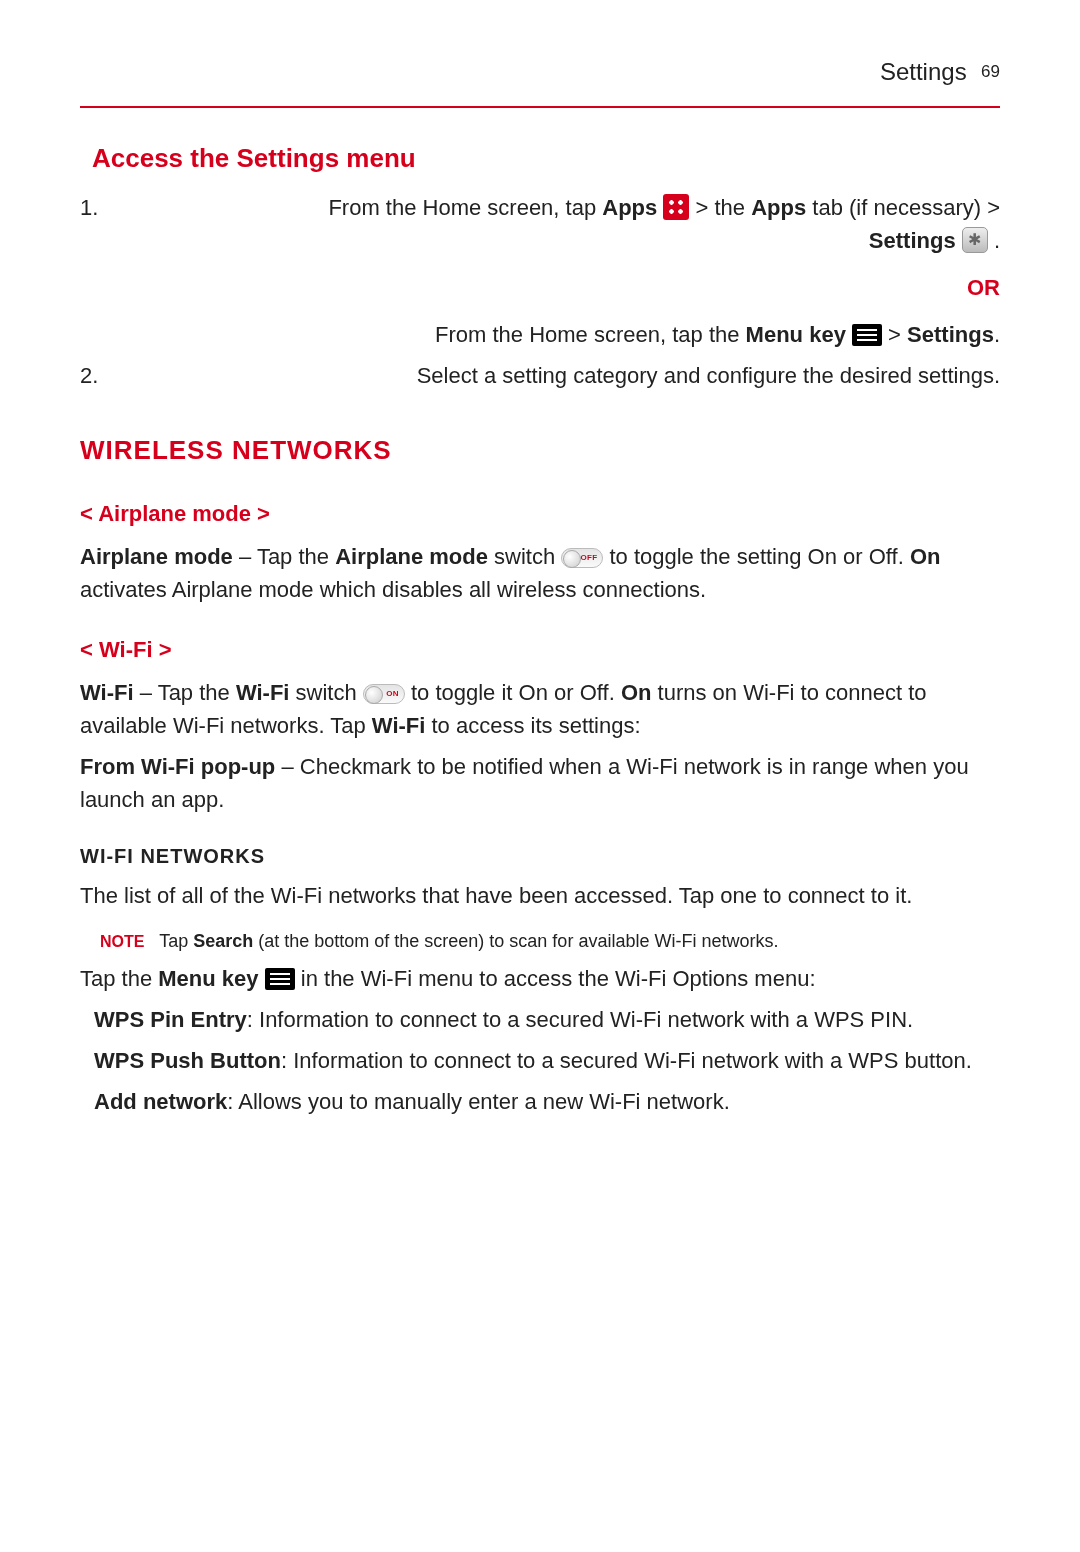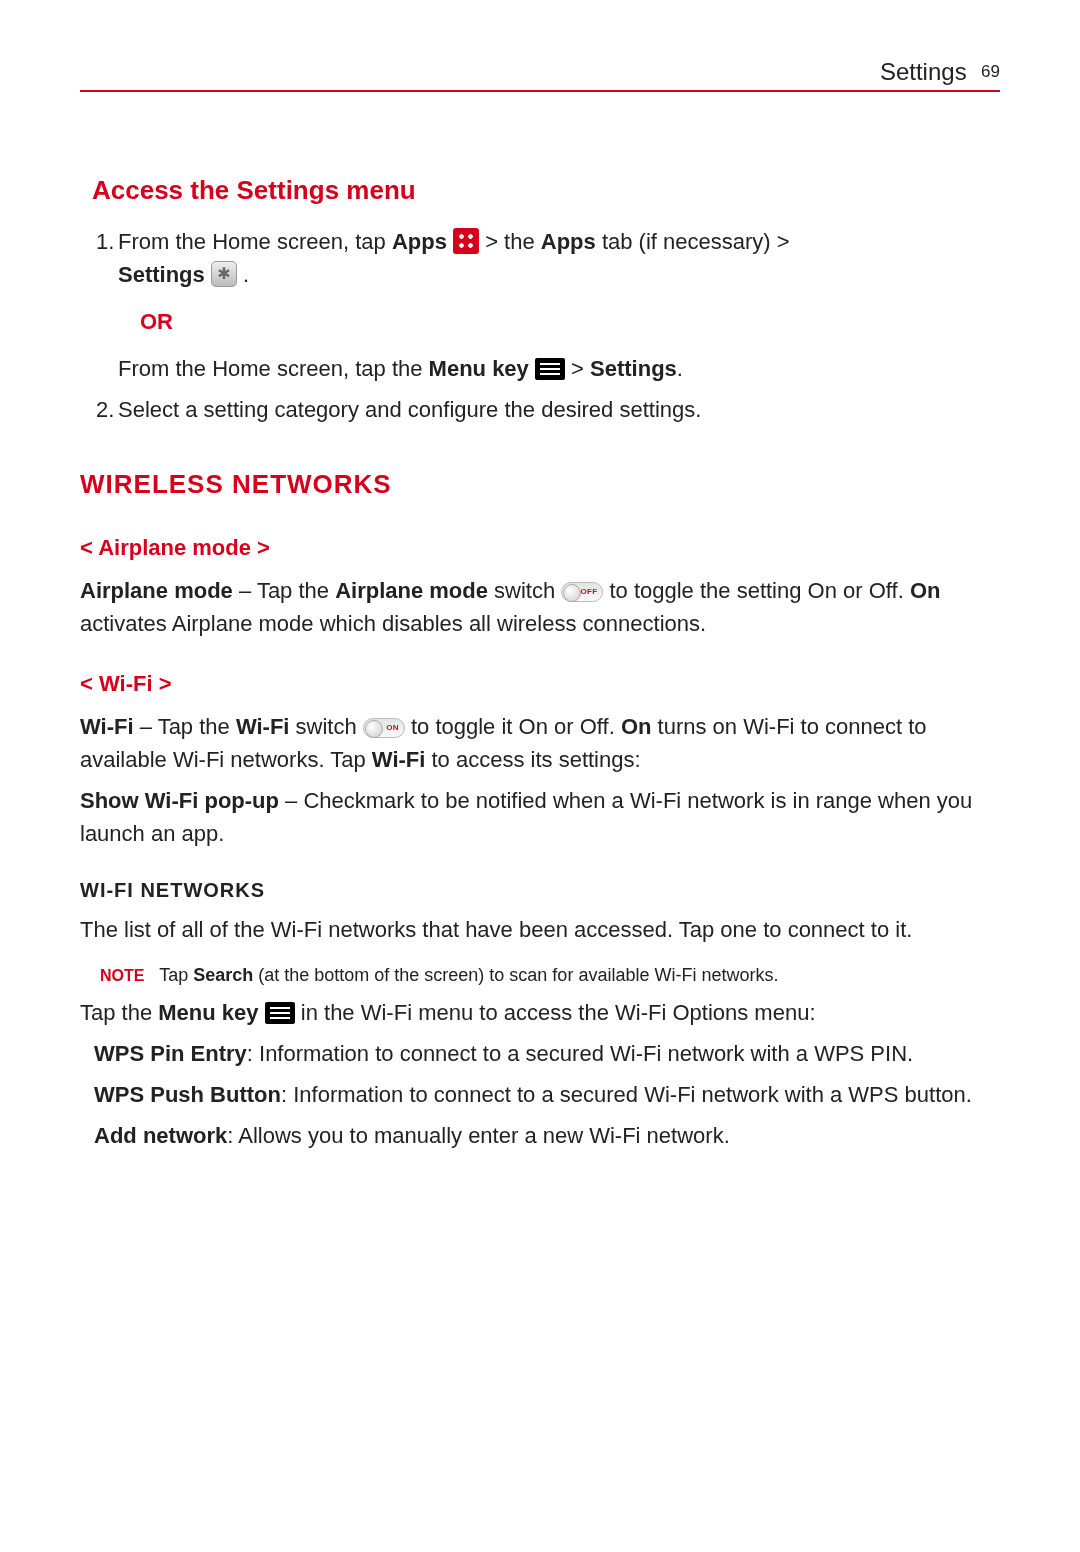--- a/index.html
+++ b/index.html
@@ -11,22 +11,22 @@
     color: #222;
     width: 1080px;
   }
   .page {
     padding: 55px 80px 80px 80px;
     line-height: 1.45;
   }
   .header {
     text-align: right;
     border-bottom: 2px solid #d6001c;
-    padding-bottom: 0;
-    margin-bottom: 80px;
+    padding-bottom: 16px;
+    margin-bottom: 32px;
   }
   .header .title {
     font-size: 24px;
     font-weight: 400;
     color: #222;
     margin-right: 10px;
   }
   .header .pageno {
     font-size: 17px;
     color: #222;
@@ -155,22 +155,23 @@
   }
   .note-label {
     color: #d6001c;
     font-weight: 700;
     margin-right: 10px;
     font-size: 16px;
   }
   ol.steps {
     list-style: none;
     padding: 0;
-    margin: 16px;
+    margin: 0;
     counter-reset: step;
+    text-align: right;
   }
   ol.steps > li {
     counter-increment: step;
     position: relative;
     padding-left: 22px;
     font-size: 22px;
     margin: 6px 0;
     line-height: 1.5;
   }
   ol.steps > li::before {
@@ -213,21 +214,21 @@
   <h3 class="h-sub-red">&lt; Airplane mode &gt;</h3>
   <p>
     <b>Airplane mode</b><span> – Tap the </span><b>Airplane mode</b><span> switch </span><span class="icon icon-switch" data-label="OFF"></span><span> to toggle the setting On or Off. </span><b>On</b><span> activates Airplane mode which disables all wireless connections.</span>
   </p>
 
   <h3 class="h-sub-red">&lt; Wi-Fi &gt;</h3>
   <p>
     <b>Wi-Fi</b><span> – Tap the </span><b>Wi-Fi</b><span> switch </span><span class="icon icon-switch" data-label="ON"></span><span> to toggle it On or Off. </span><b>On</b><span> turns on Wi-Fi to connect to available Wi-Fi networks. Tap </span><b>Wi-Fi</b><span> to access its settings:</span>
   </p>
   <p>
-    <b>Show Wi-Fi pop-up</b><span> – Checkmark to be notified when a Wi-Fi network is in range when you launch an app.</span>
+    <b>From Wi-Fi pop-up</b><span> – Checkmark to be notified when a Wi-Fi network is in range when you launch an app.</span>
   </p>
 
   <h3 class="h-sub-black">WI-FI NETWORKS</h3>
   <p>The list of all of the Wi-Fi networks that have been accessed. Tap one to connect to it.</p>
 
   <div class="note-row">
     <span class="note-label">NOTE</span>
     <span>Tap </span><b>Search</b><span> (at the bottom of the screen) to scan for available Wi-Fi networks.</span>
   </div>
 

